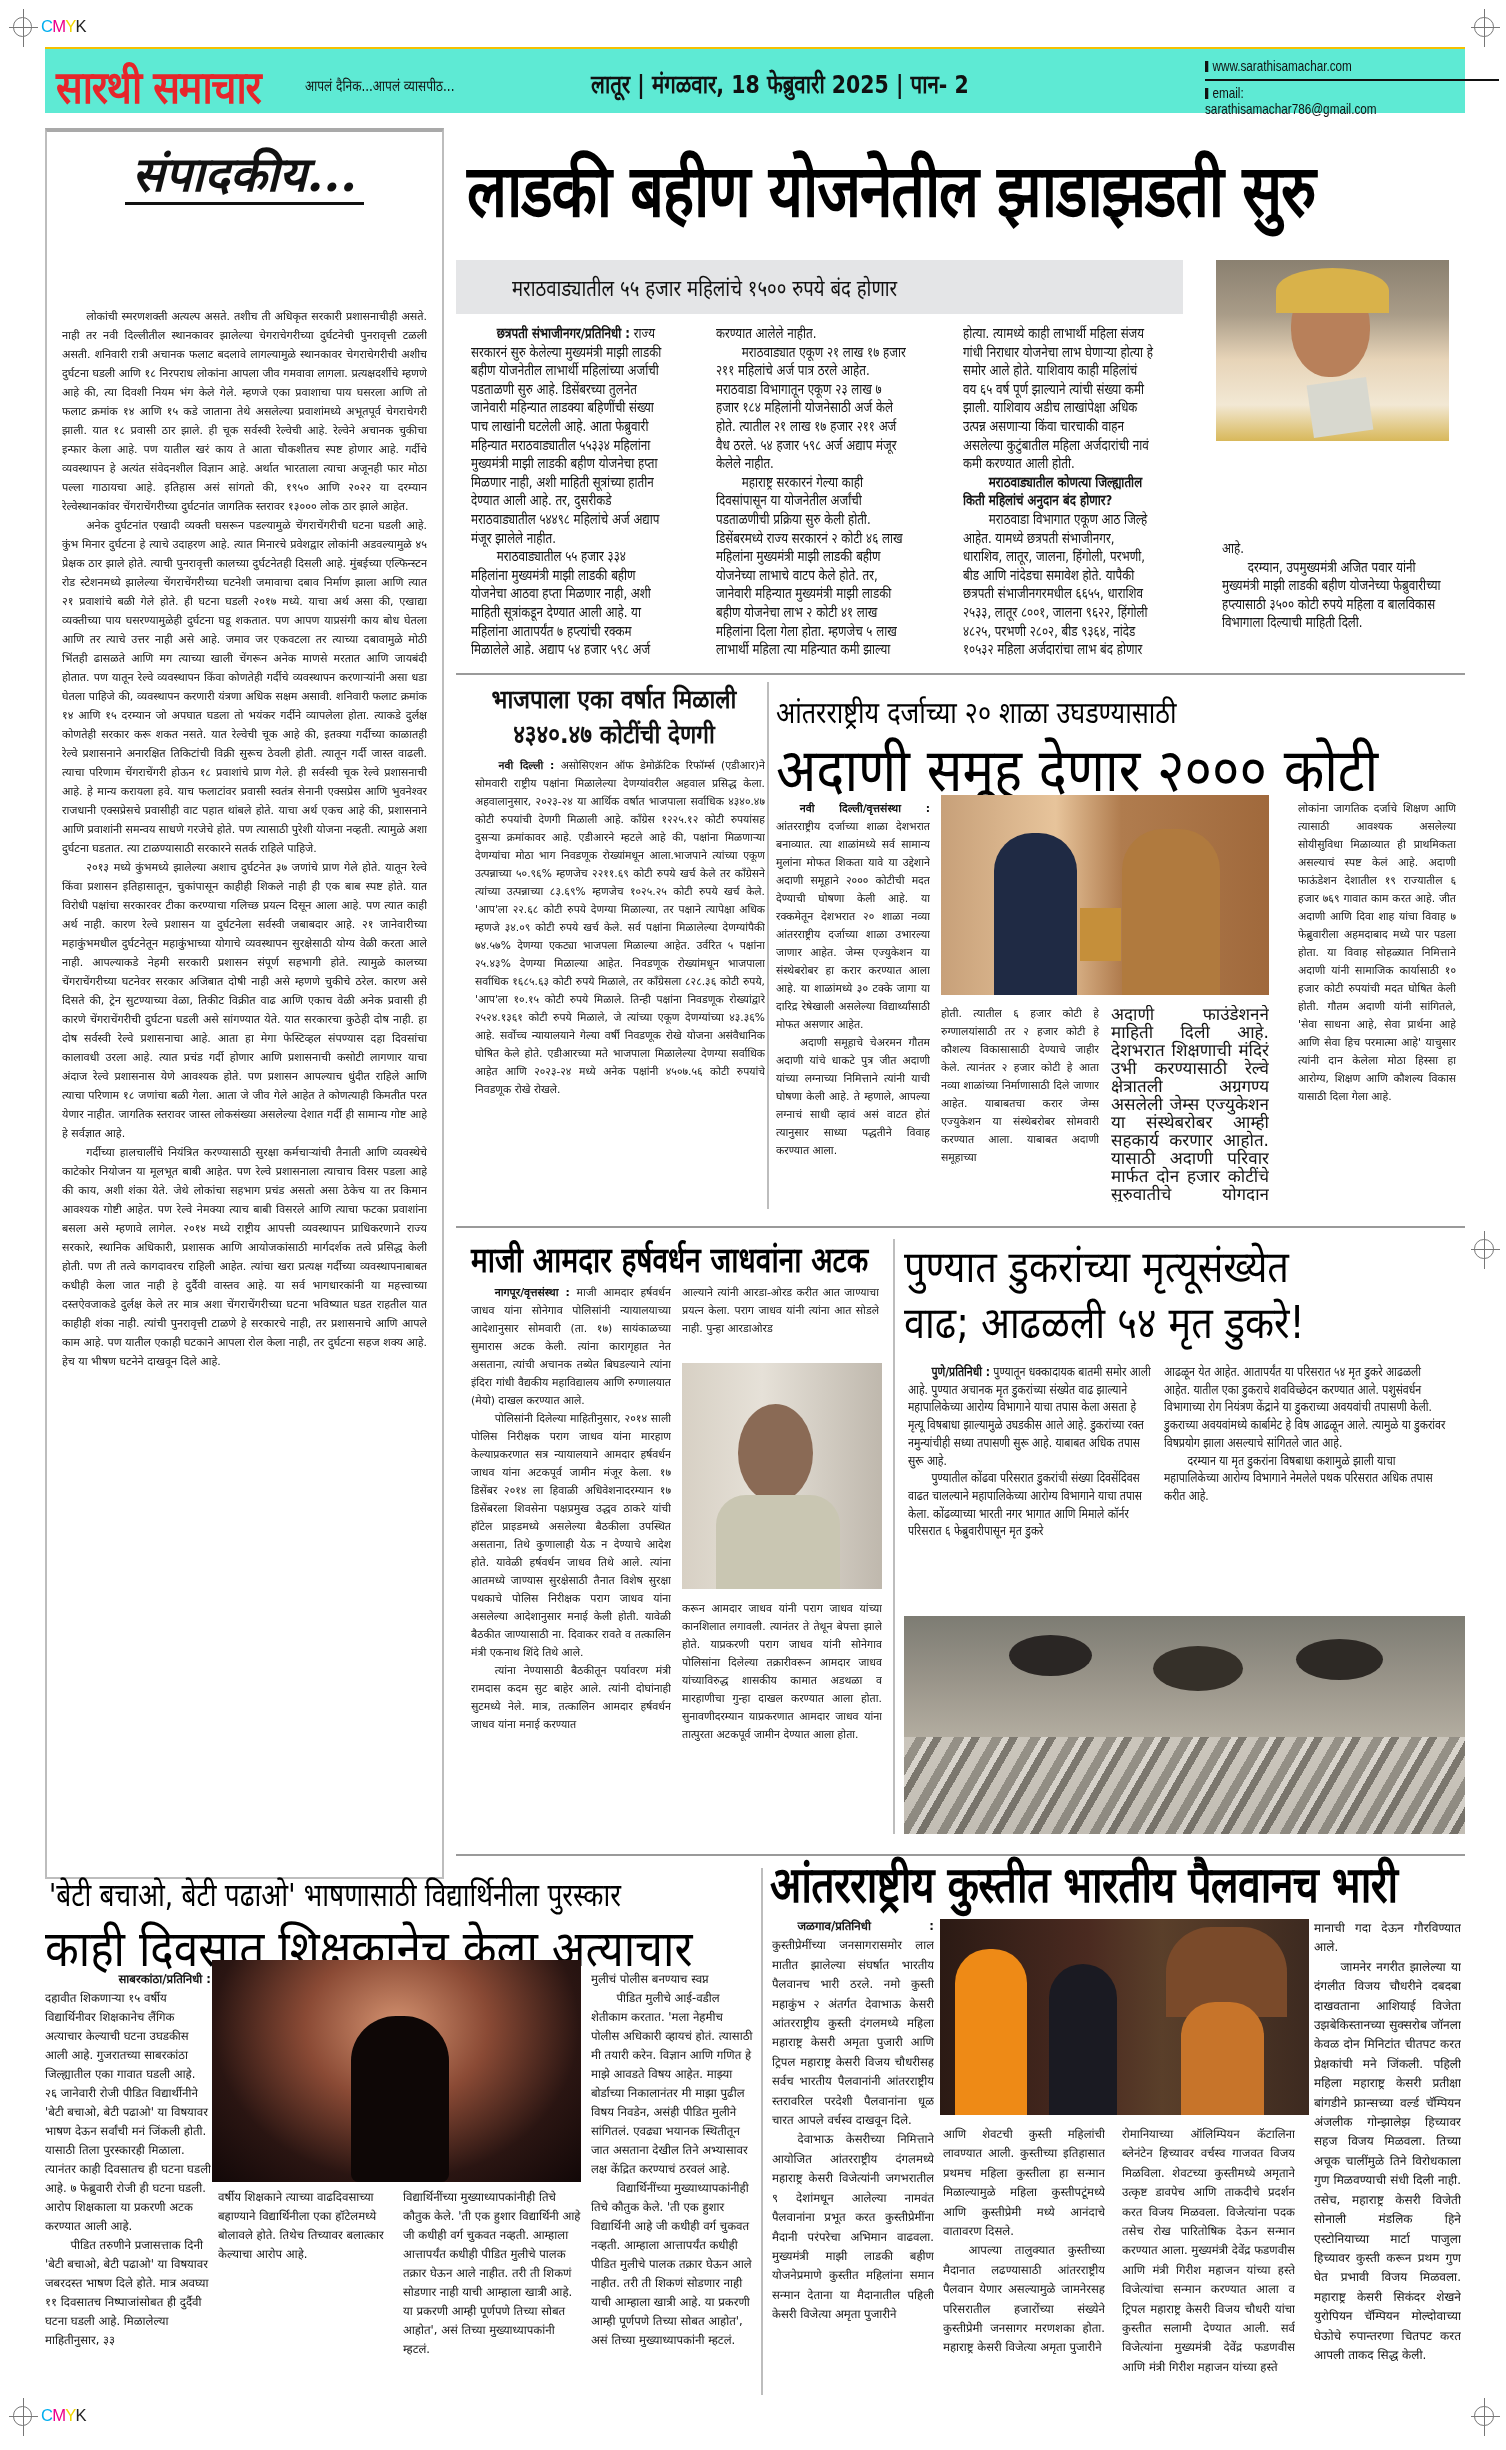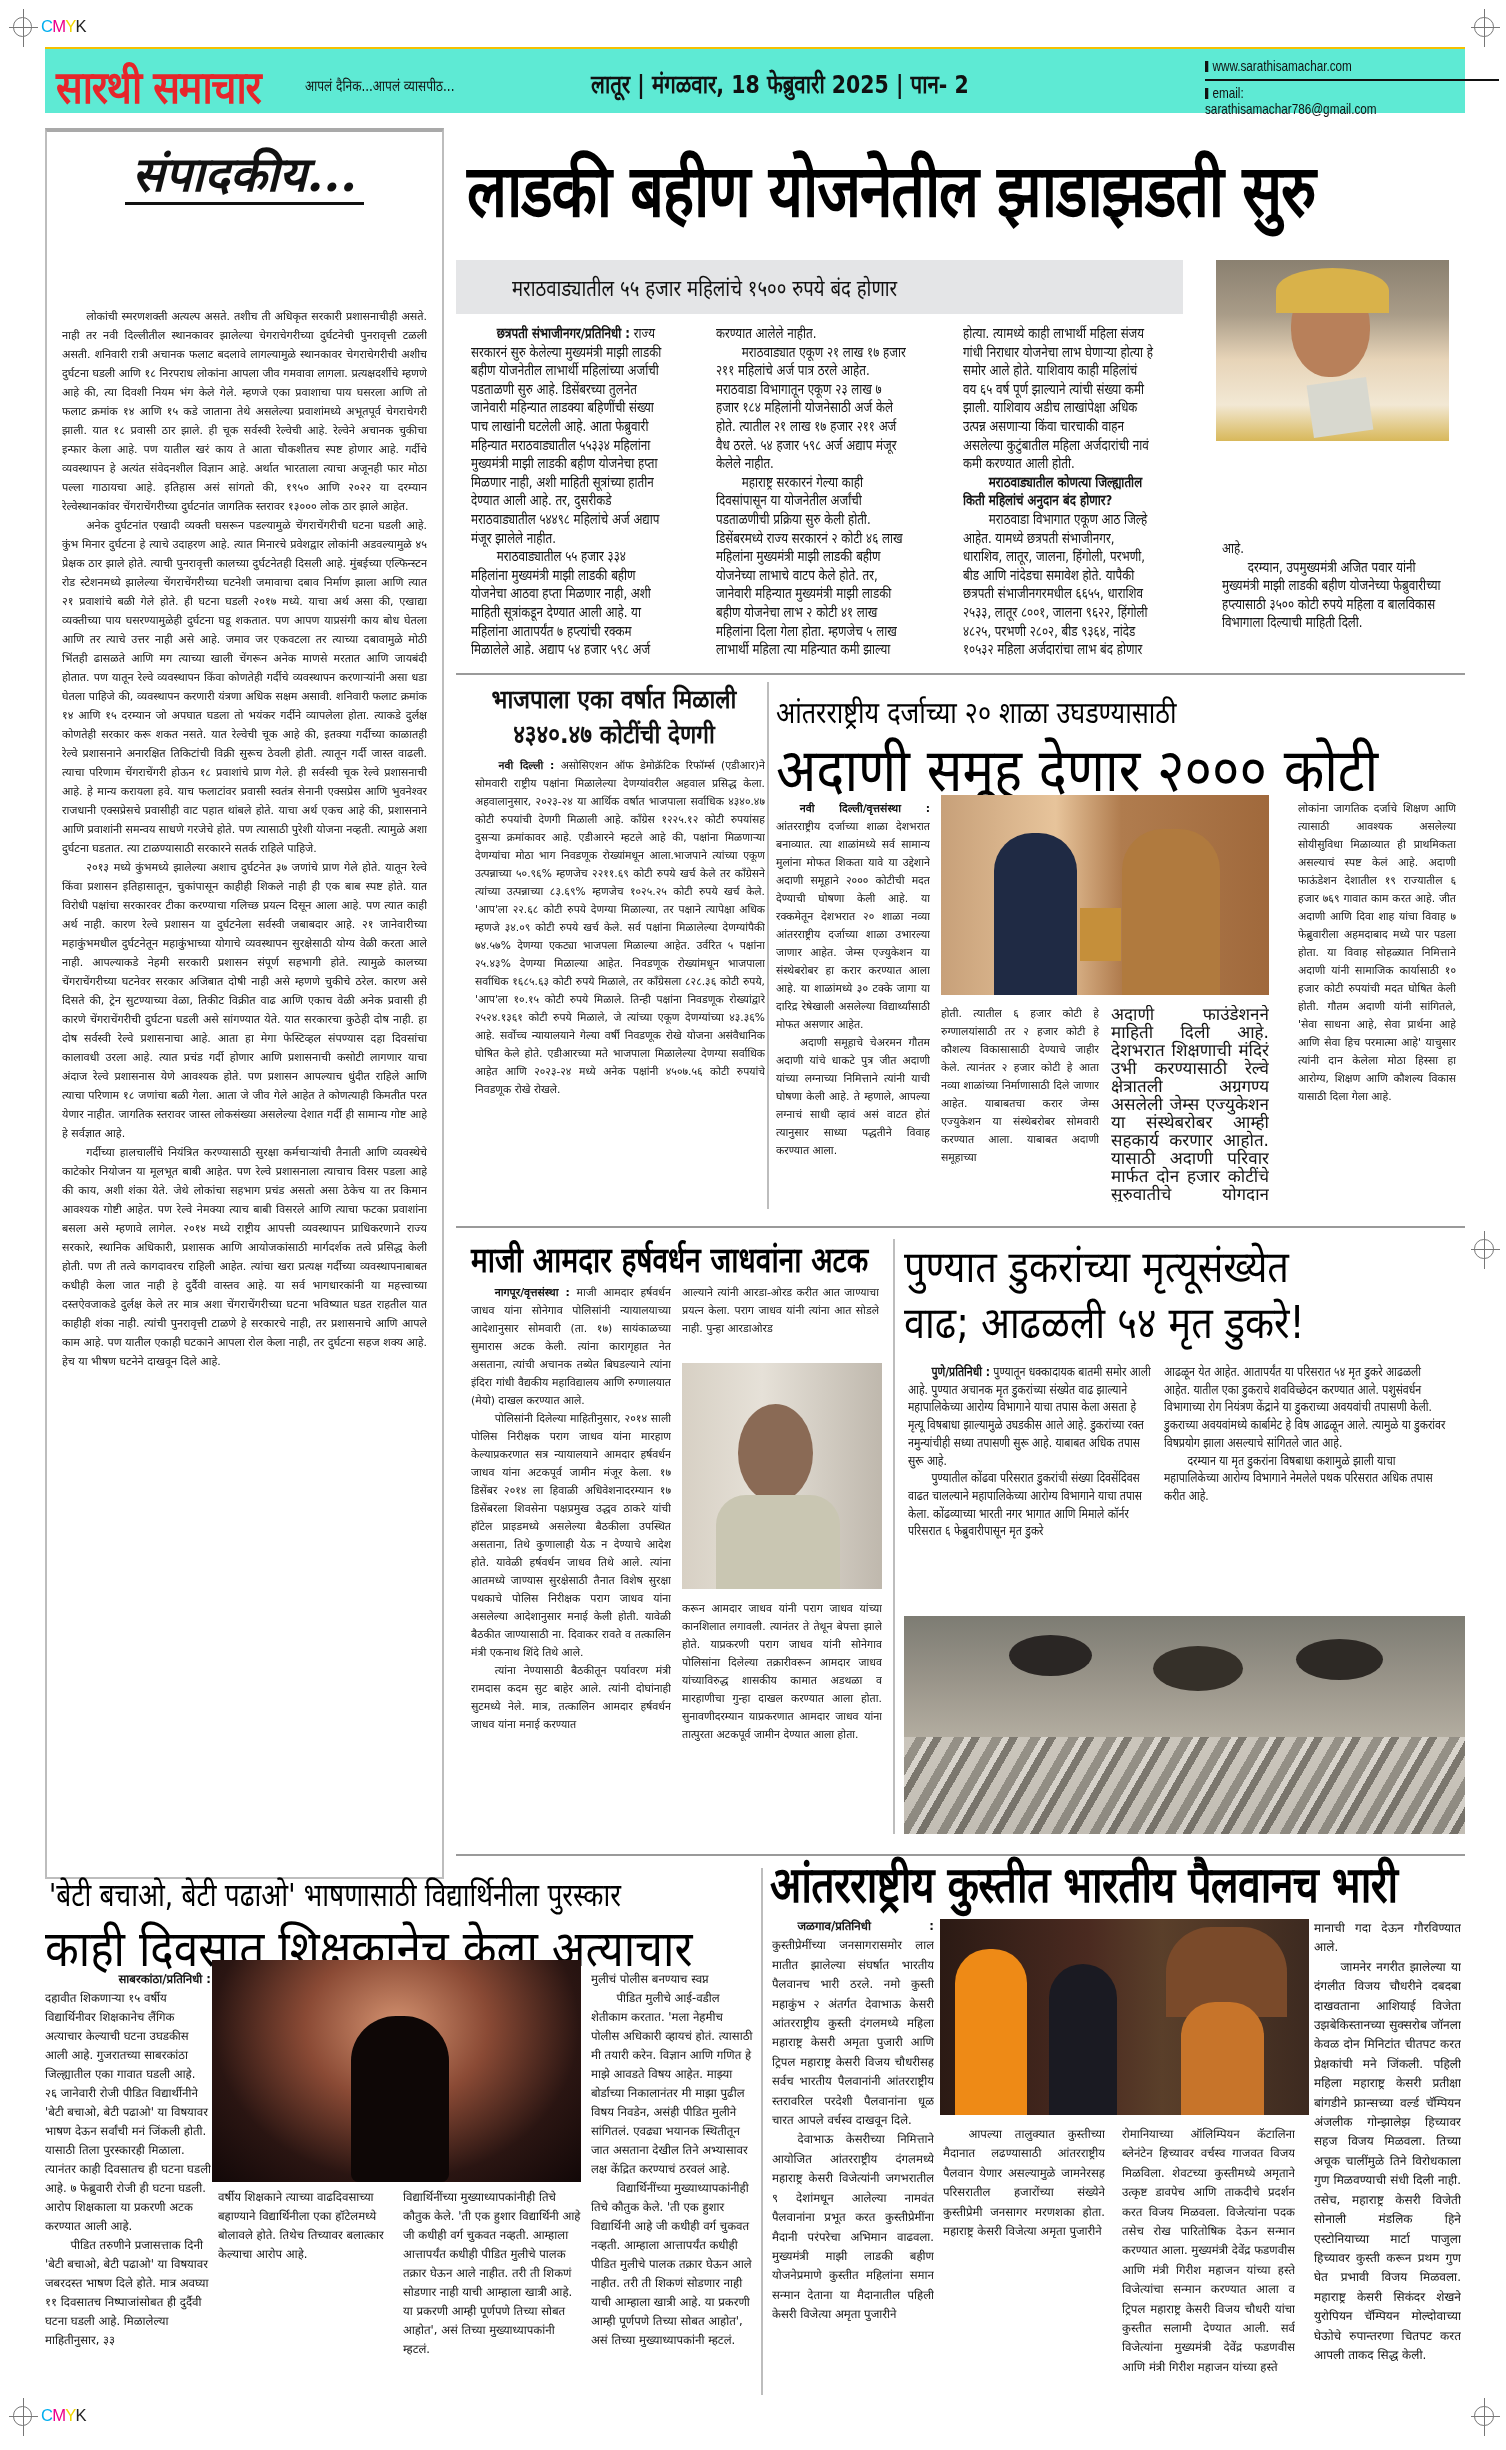--- a/index.html
+++ b/index.html
@@ -219,20 +219,21 @@
     <p style="text-indent:2.2em;"><b>जळगाव/प्रतिनिधी :</b> <span>कुस्तीप्रेमींच्या जनसागरासमोर लाल मातीत झालेल्या संघर्षात भारतीय पैलवानच भारी ठरले. नमो कुस्ती महाकुंभ २ अंतर्गत देवाभाऊ केसरी आंतरराष्ट्रीय कुस्ती दंगलमध्ये महिला महाराष्ट्र केसरी अमृता पुजारी आणि ट्रिपल महाराष्ट्र केसरी विजय चौधरीसह सर्वच भारतीय पैलवानांनी आंतरराष्ट्रीय स्तरावरिल परदेशी पैलवानांना धूळ चारत आपले वर्चस्व दाखवून दिले.</span></p>
     <p>देवाभाऊ केसरीच्या निमित्ताने आयोजित आंतरराष्ट्रीय दंगलमध्ये महाराष्ट्र केसरी विजेत्यांनी जगभरातील ९ देशांमधून आलेल्या नामवंत पैलवानांना प्रभूत करत कुस्तीप्रेमींना मैदानी परंपरेचा अभिमान वाढवला. मुख्यमंत्री माझी लाडकी बहीण योजनेप्रमाणे कुस्तीत महिलांना समान सन्मान देताना या मैदानातील पहिली केसरी विजेत्या अमृता पुजारीने</p>
   </div>
   <div class="abs photo" style="left:940px;top:1919px;width:369px;height:196px;background:linear-gradient(90deg,#2b1a14 0%,#4a2a20 40%,#5a3f2a 60%,#3d2a20 100%);">
     <div class="abs" style="left:15px;top:30px;width:72px;height:166px;border-radius:34px 34px 0 0;background:#ee8a16;"></div>
     <div class="abs" style="left:109px;top:45px;width:68px;height:151px;border-radius:34px 34px 0 0;background:#1a1a22;"></div>
     <div class="abs" style="left:226px;top:7.5px;width:121px;height:90px;border-radius:45px 45px 0 0;background:#7a4a2a;"></div>
     <div class="abs" style="left:241px;top:83px;width:83px;height:113px;border-radius:34px 34px 0 0;background:#c7742a;"></div>
   </div>
   <div class="abs col" style="left:943px;top:2125px;width:162px;height:275px;font-size:11.6px;line-height:19.4px;">
+    <div>आणि शेवटची कुस्ती महिलांची लावण्यात आली. कुस्तीच्या इतिहासात प्रथमच महिला कुस्तीला हा सन्मान मिळाल्यामुळे महिला कुस्तीपटूंमध्ये आणि कुस्तीप्रेमी मध्ये आनंदाचे वातावरण दिसले.</div>
     <p>आपल्या तालुक्यात कुस्तीच्या मैदानात लढण्यासाठी आंतरराष्ट्रीय पैलवान येणार असल्यामुळे जामनेरसह परिसरातील हजारोंच्या संख्येने कुस्तीप्रेमी जनसागर मरणशका होता. महाराष्ट्र केसरी विजेत्या अमृता पुजारीने</p>
   </div>
   <div class="abs col" style="left:1122px;top:2125px;width:173px;height:275px;font-size:11.6px;line-height:19.4px;">
     <div>रोमानियाच्या ऑलिम्पियन कॅटालिना ब्लेनंटेन हिच्यावर वर्चस्व गाजवत विजय मिळविला. शेवटच्या कुस्तीमध्ये अमृताने उत्कृष्ट डावपेच आणि ताकदीचे प्रदर्शन करत विजय मिळवला. विजेत्यांना पदक तसेच रोख पारितोषिक देऊन सन्मान करण्यात आला. मुख्यमंत्री देवेंद्र फडणवीस आणि मंत्री गिरीश महाजन यांच्या हस्ते विजेत्यांचा सन्मान करण्यात आला व ट्रिपल महाराष्ट्र केसरी विजय चौधरी यांचा कुस्तीत सलामी देण्यात आली. सर्व विजेत्यांना मुख्यमंत्री देवेंद्र फडणवीस आणि मंत्री गिरीश महाजन यांच्या हस्ते</div>
   </div>
   <div class="abs col" style="left:1314px;top:1919px;width:147px;height:482px;font-size:12px;line-height:19.4px;">
     <div>मानाची गदा देऊन गौरविण्यात आले.</div>
     <p>जामनेर नगरीत झालेल्या या दंगलीत विजय चौधरीने दबदबा दाखवताना आशियाई विजेता उझबेकिस्तानच्या सुक्सरोब जॉनला केवळ दोन मिनिटांत चीतपट करत प्रेक्षकांची मने जिंकली. पहिली महिला महाराष्ट्र केसरी प्रतीक्षा बांगडीने फ्रान्सच्या वर्ल्ड चॅम्पियन अंजलीक गोन्झालेझ हिच्यावर सहज विजय मिळवला. तिच्या अचूक चालींमुळे तिने विरोधकाला गुण मिळवण्याची संधी दिली नाही. तसेच, महाराष्ट्र केसरी विजेती सोनाली मंडलिक हिने एस्टोनियाच्या मार्टा पाजुला हिच्यावर कुस्ती करून प्रथम गुण घेत प्रभावी विजय मिळवला. महाराष्ट्र केसरी सिकंदर शेखने युरोपियन चॅम्पियन मोल्दोवाच्या घेऊोचे रुपान्तरणा चितपट करत आपली ताकद सिद्ध केली.</p>
   </div>
 </section>

